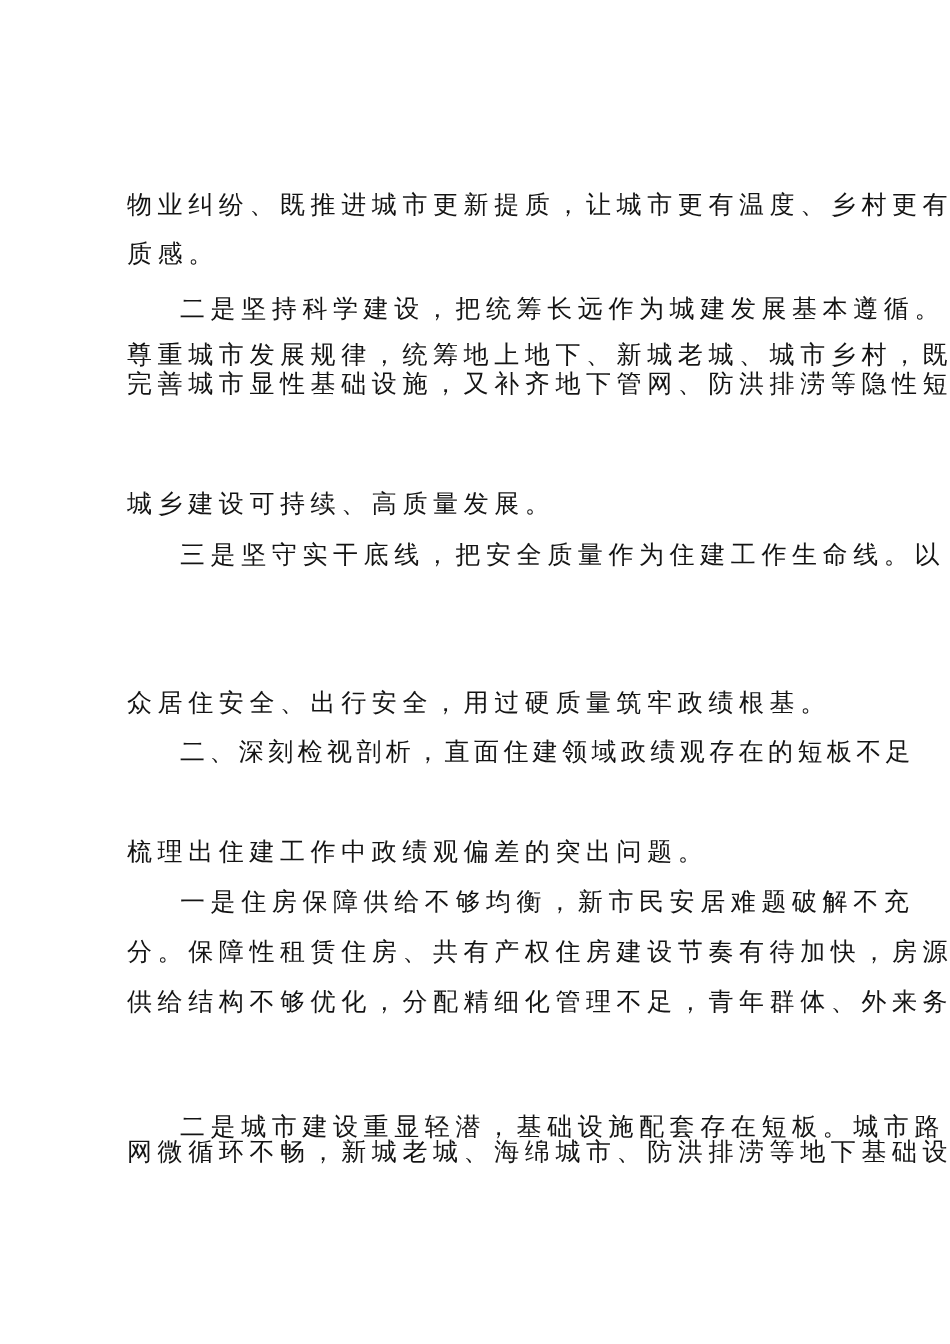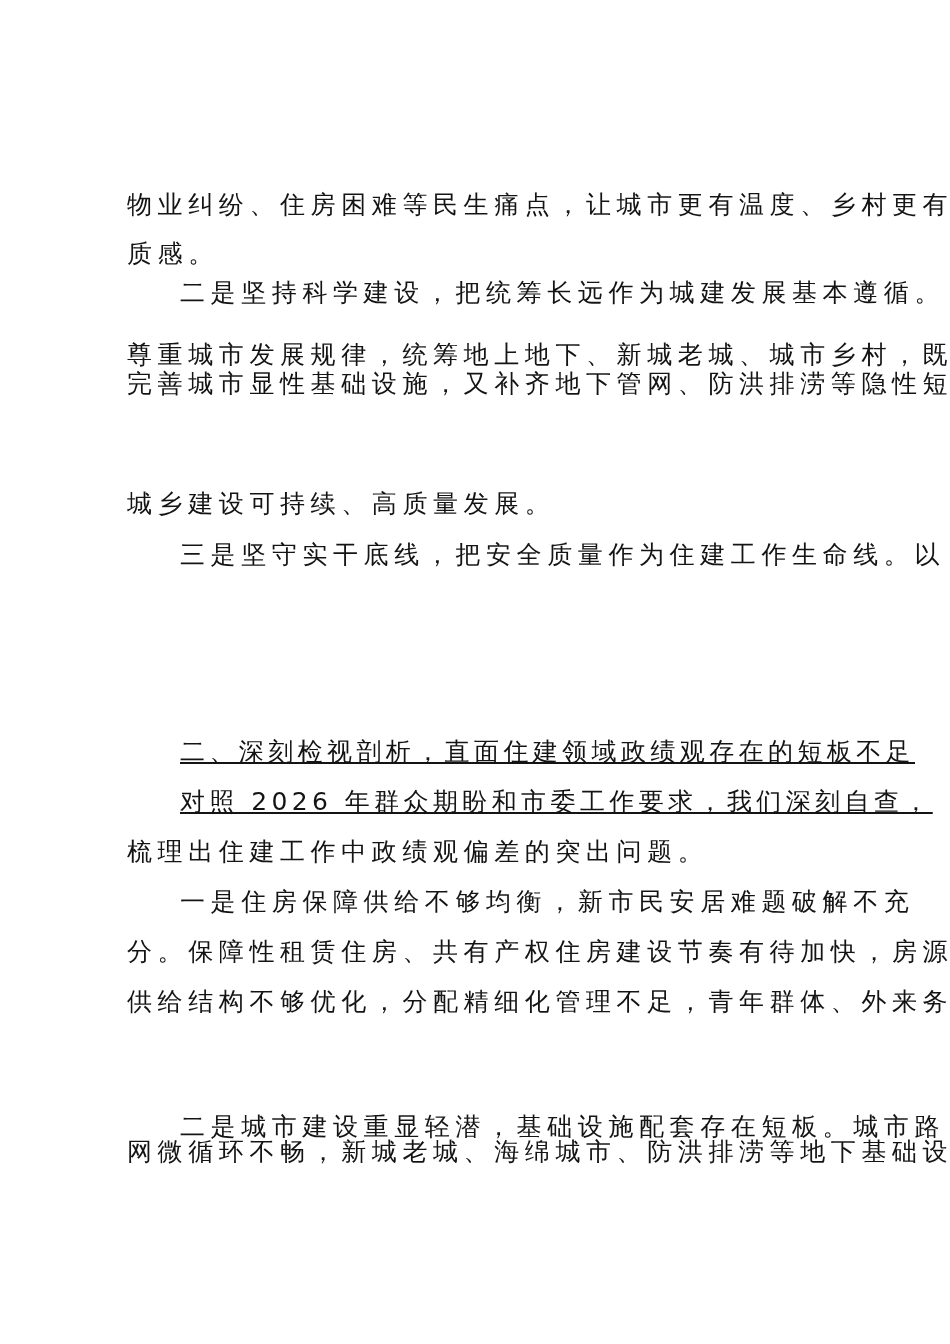--- a/index.html
+++ b/index.html
@@ -32,35 +32,34 @@
       line-height: 34px;
       letter-spacing: 5.6px;
       white-space: nowrap;
       color: #141414;
     }
     .line.indent {
       left: 180px;
     }
     .line.tight {
       letter-spacing: 4.4px;
-      text-decoration: underline;
     }
   </style>
 </head>
 <body>
 
 <div class="page">
-  <div class="line" style="top:188px">物业纠纷、住房困难等民生痛点，让城市更有温度、乡村更有</div>
+  <div class="line" style="top:188px">物业纠纷、既推进城市更新提质，让城市更有温度、乡村更有</div>
   <div class="line" style="top:237px">质感。</div>
-  <div class="line indent" style="top:276px">二是坚持科学建设，把统筹长远作为城建发展基本遵循。</div>
+  <div class="line indent" style="top:292px">二是坚持科学建设，把统筹长远作为城建发展基本遵循。</div>
   <div class="line" style="top:338px">尊重城市发展规律，统筹地上地下、新城老城、城市乡村，既</div>
   <div class="line" style="top:367px">完善城市显性基础设施，又补齐地下管网、防洪排涝等隐性短</div>
   <div class="line" style="top:487px">城乡建设可持续、高质量发展。</div>
   <div class="line indent" style="top:538px">三是坚守实干底线，把安全质量作为住建工作生命线。以</div>
+  <div class="line" style="top:686px">众居住安全、出行安全，用过硬质量筑牢政绩根基。</div>
   <div class="line indent tight" style="top:735px">二、深刻检视剖析，直面住建领域政绩观存在的短板不足</div>
-  <div class="line indent tight" style="top:785px">对照 2026 年群众期盼和市委工作要求，我们深刻自查，</div>
   <div class="line" style="top:835px">梳理出住建工作中政绩观偏差的突出问题。</div>
   <div class="line indent" style="top:885px">一是住房保障供给不够均衡，新市民安居难题破解不充</div>
   <div class="line" style="top:935px">分。保障性租赁住房、共有产权住房建设节奏有待加快，房源</div>
   <div class="line" style="top:985px">供给结构不够优化，分配精细化管理不足，青年群体、外来务</div>
   <div class="line indent" style="top:1110px">二是城市建设重显轻潜，基础设施配套存在短板。城市路</div>
   <div class="line" style="top:1135px">网微循环不畅，新城老城、海绵城市、防洪排涝等地下基础设</div>
 </div>
 
 </body></html>

